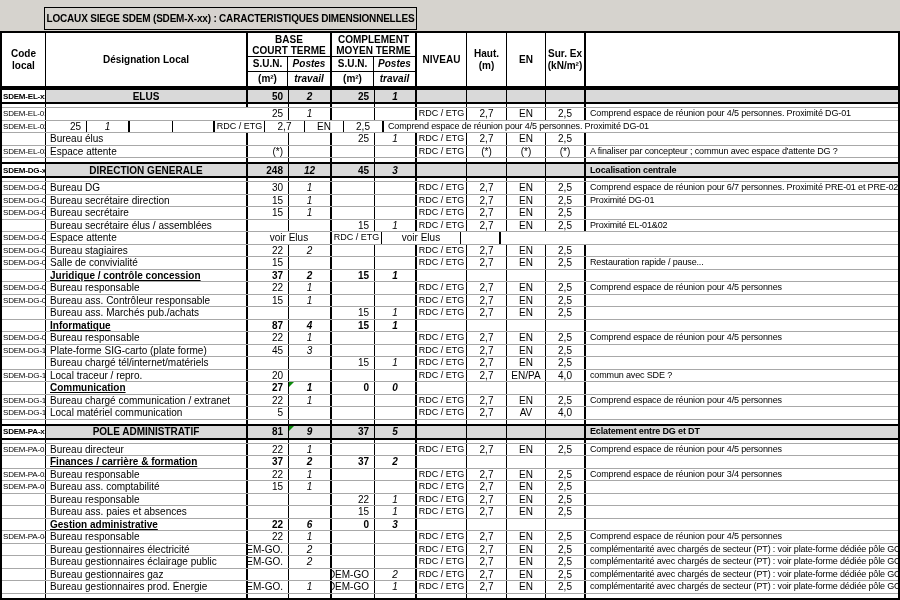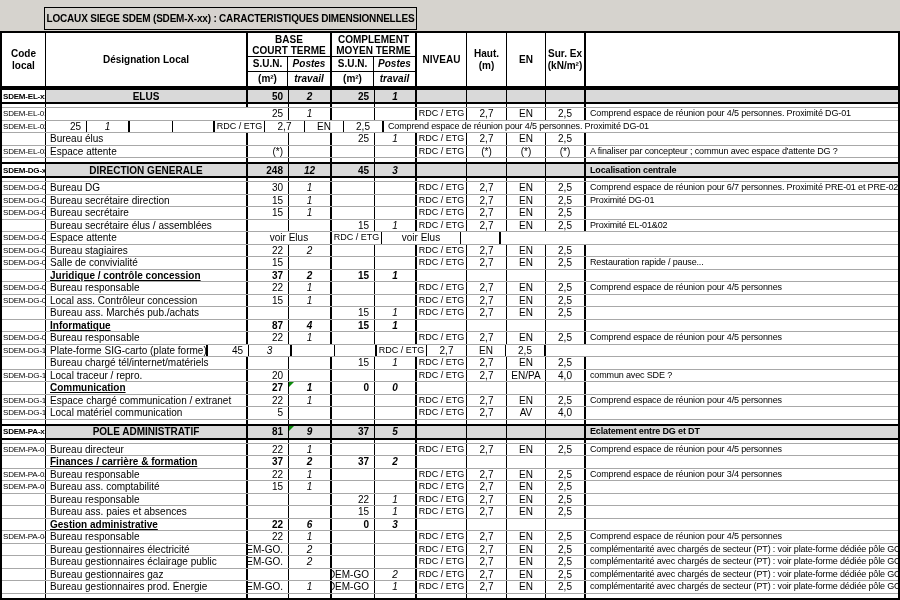--- a/index.html
+++ b/index.html
@@ -670,21 +670,21 @@
           </div>
           <div class="cell al rm" style="flex: 1 1 0%;">
             <span>Comprend espace de réunion pour 4/5 personnes</span>
           </div>
         </div>
         <div class="row d">
           <div class="cell al cd" style="width: 44px; border-right: 1px solid rgb(0, 0, 0);">
             <span>SDEM-DG-08</span>
           </div>
           <div class="cell al dz" style="width: 202px; border-right: 2px solid rgb(0, 0, 0);">
-            <span>Local ass. Contrôleur concession</span>
+            <span>Bureau ass. Contrôleur responsable</span>
           </div>
           <div class="cell ar vb" style="width: 41px; border-right: 1px solid rgb(0, 0, 0);">
             <span>15</span>
           </div>
           <div class="cell ac it vb" style="width: 43px; border-right: 2px solid rgb(0, 0, 0);">
             <span>1</span>
           </div>
           <div class="cell ar vb" style="width: 43px; border-right: 1px solid rgb(0, 0, 0);">
             <span></span>
           </div>
@@ -809,21 +809,21 @@
             <span>2,5</span>
           </div>
           <div class="cell al rm" style="flex: 1 1 0%;">
             <span>Comprend espace de réunion pour 4/5 personnes</span>
           </div>
         </div>
         <div class="row d">
           <div class="cell al cd" style="width: 44px; border-right: 1px solid rgb(0, 0, 0);">
             <span>SDEM-DG-10</span>
           </div>
-          <div class="cell al dz" style="width: 162px; border-right: 2px solid rgb(0, 0, 0); align-items: center;">
+          <div class="cell al dz" style="width: 202px; border-right: 2px solid rgb(0, 0, 0); align-items: center;">
             <span>Plate-forme SIG-carto (plate forme)</span>
           </div>
           <div class="cell ar vb" style="width: 41px; border-right: 1px solid rgb(0, 0, 0);">
             <span>45</span>
           </div>
           <div class="cell ac it vb" style="width: 43px; border-right: 2px solid rgb(0, 0, 0);">
             <span>3</span>
           </div>
           <div class="cell ar vb" style="width: 43px; border-right: 1px solid rgb(0, 0, 0);">
             <span></span>
@@ -951,21 +951,21 @@
           </div>
           <div class="cell al rm" style="flex: 1 1 0%;">
             <span></span>
           </div>
         </div>
         <div class="row d">
           <div class="cell al cd" style="width: 44px; border-right: 1px solid rgb(0, 0, 0);">
             <span>SDEM-DG-12</span>
           </div>
           <div class="cell al dz" style="width: 202px; border-right: 2px solid rgb(0, 0, 0);">
-            <span>Espace chargé communication / extranet</span>
+            <span>Bureau chargé communication / extranet</span>
           </div>
           <div class="cell ar vb" style="width: 41px; border-right: 1px solid rgb(0, 0, 0);">
             <span>22</span>
           </div>
           <div class="cell ac it vb" style="width: 43px; border-right: 2px solid rgb(0, 0, 0);">
             <span>1</span>
           </div>
           <div class="cell ar vb" style="width: 43px; border-right: 1px solid rgb(0, 0, 0);">
             <span></span>
           </div>

